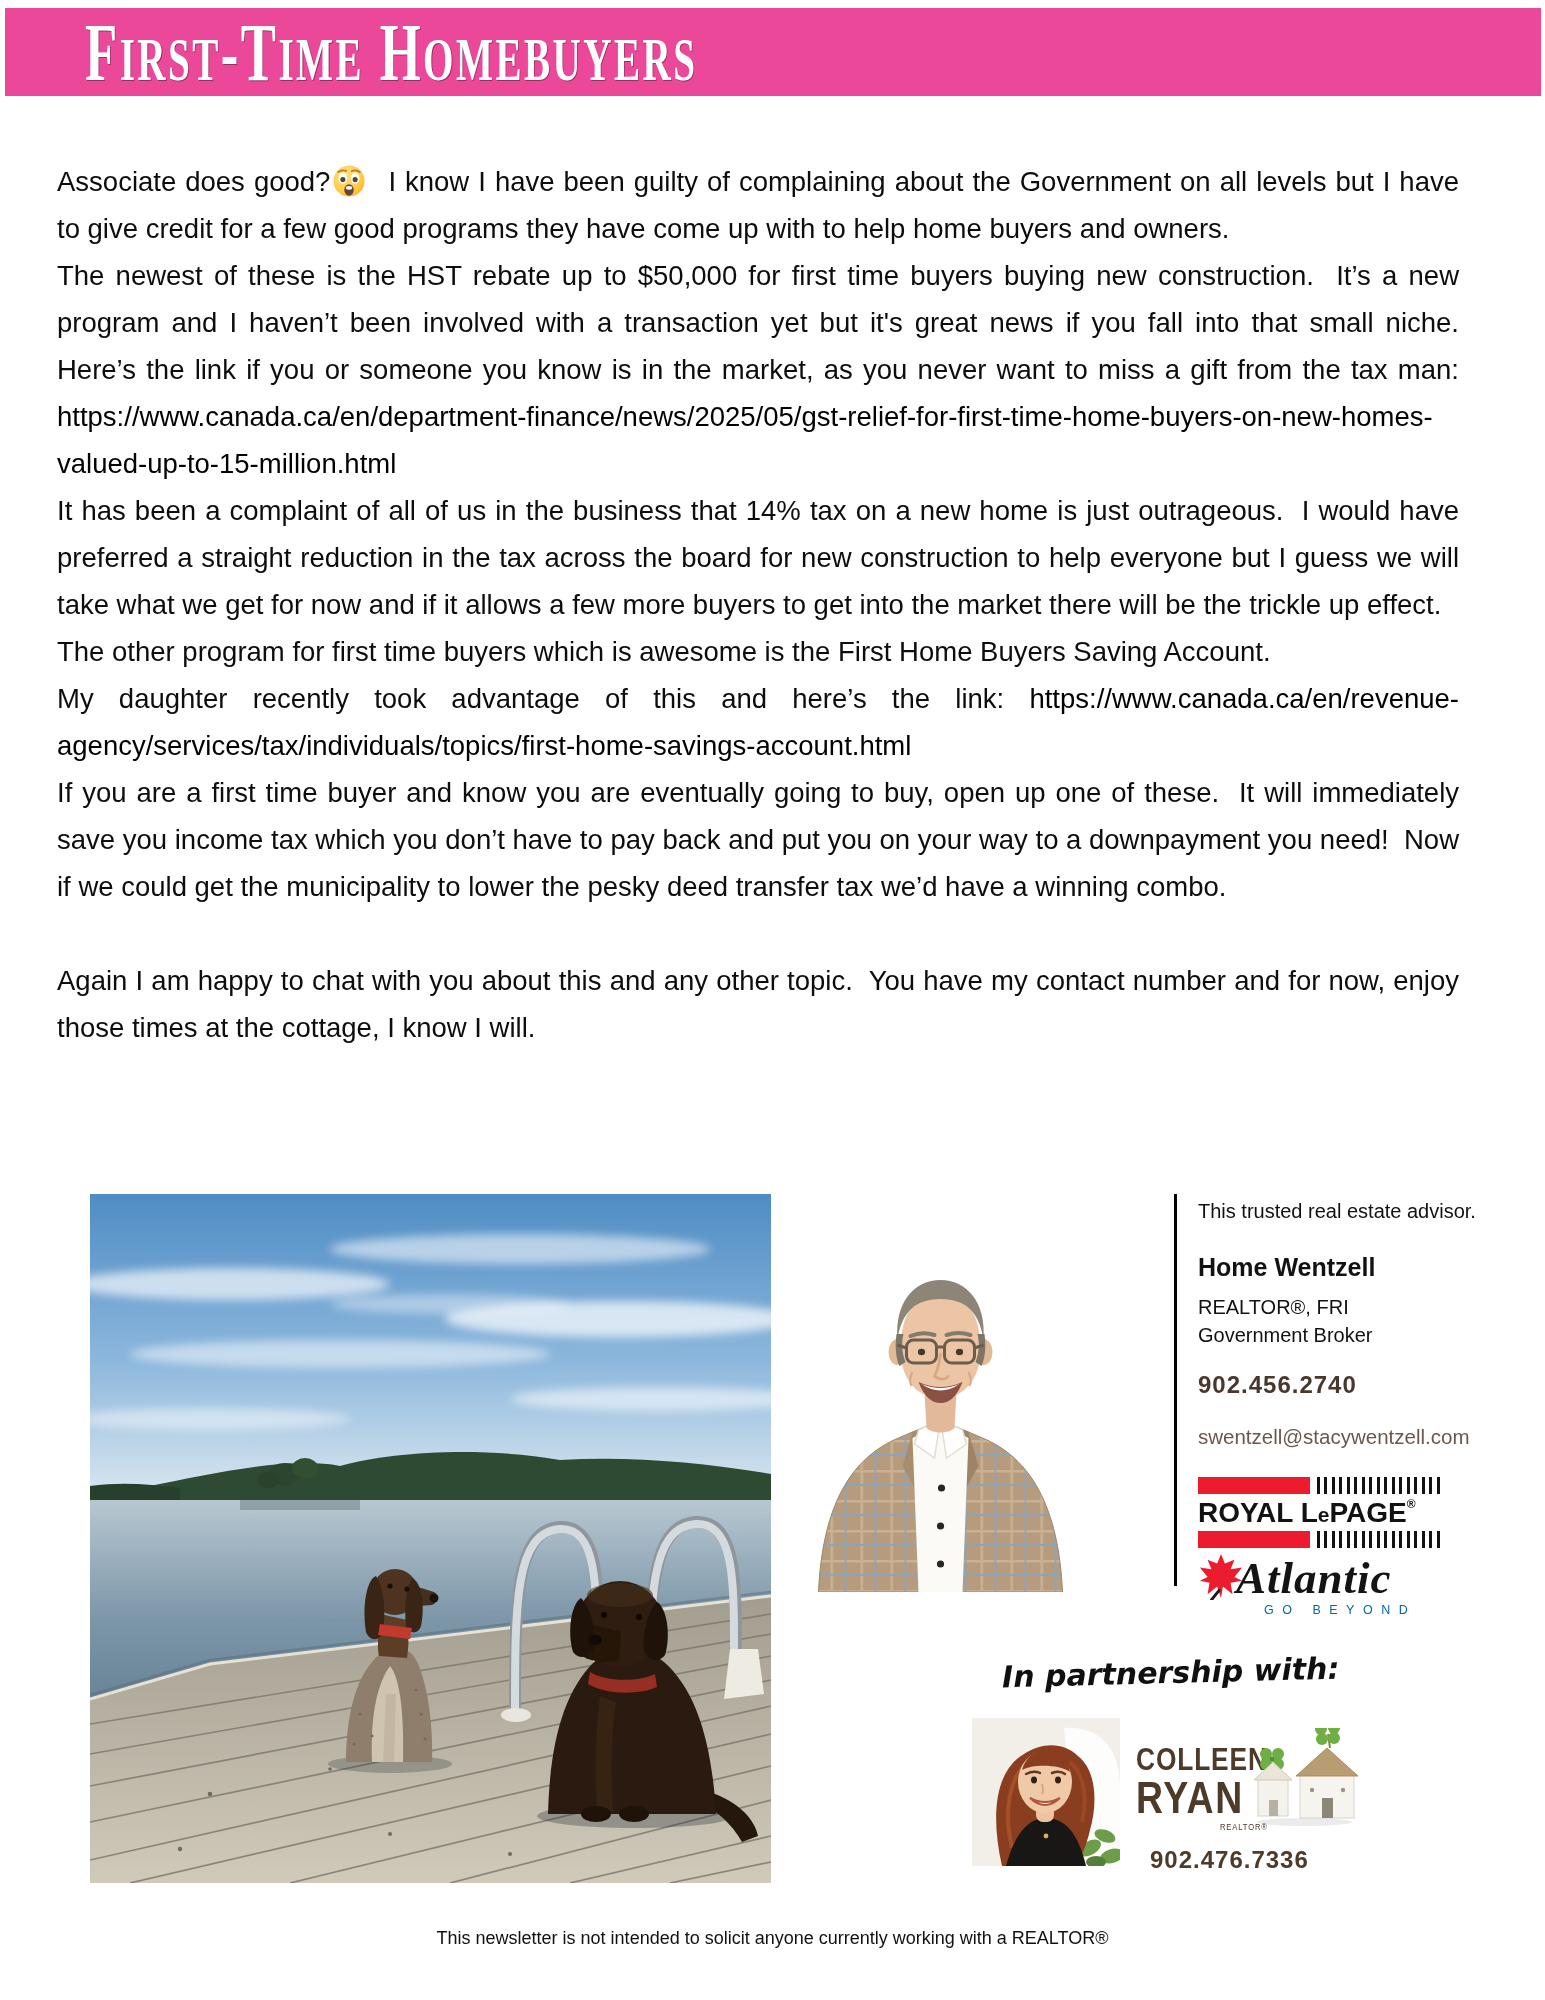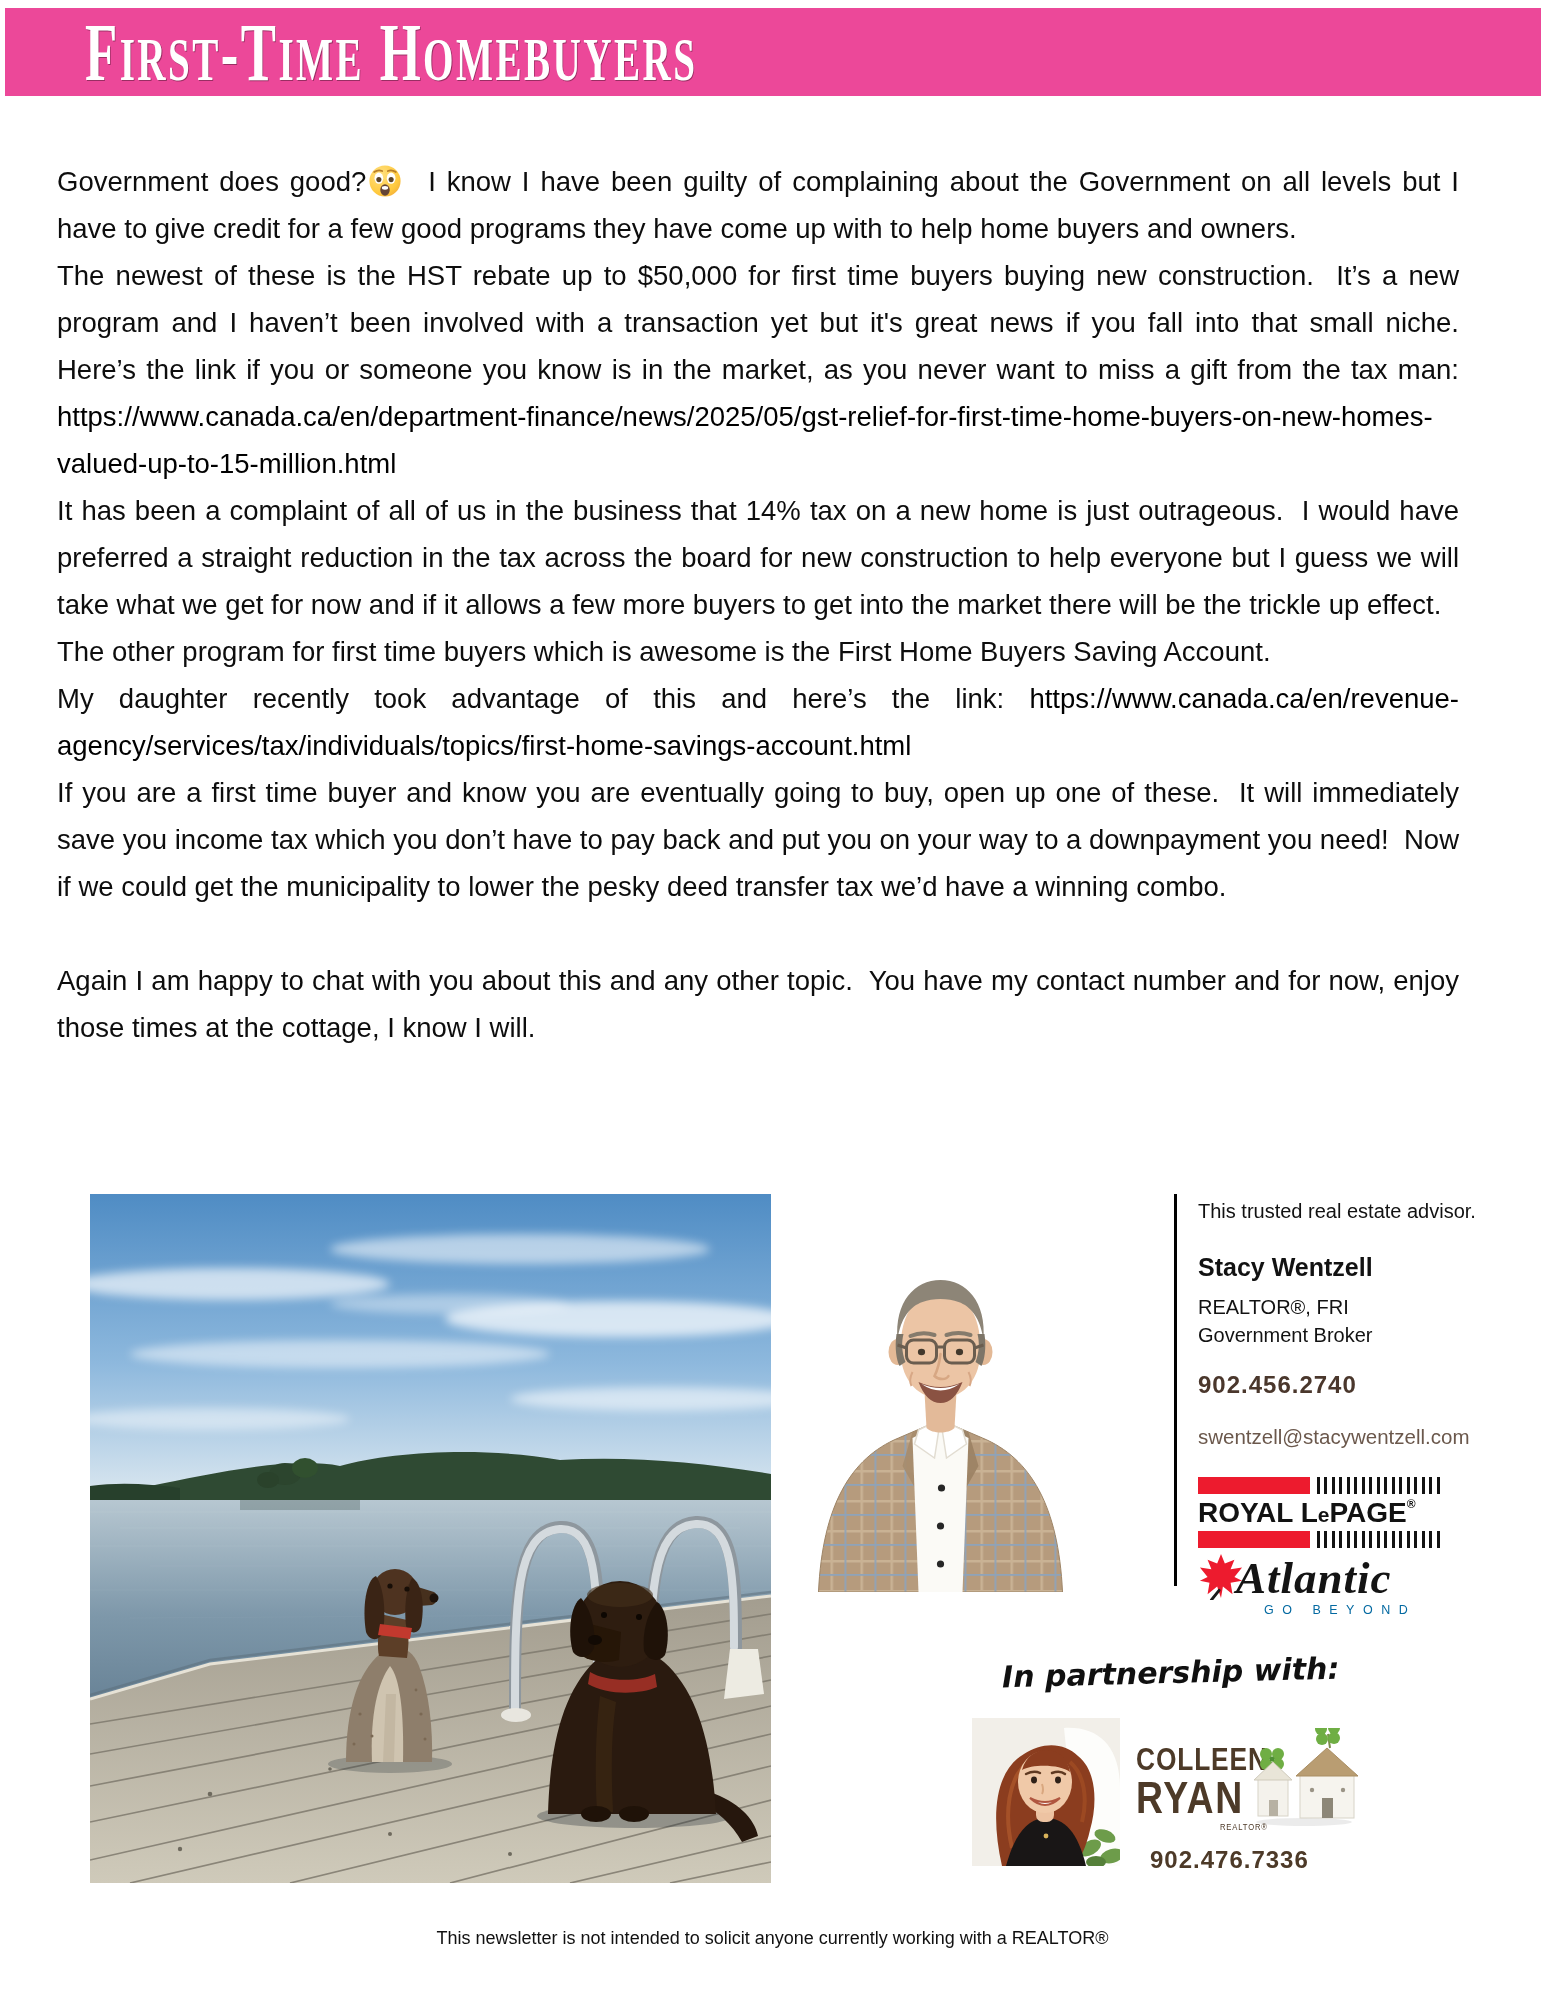--- a/index.html
+++ b/index.html
@@ -67,21 +67,21 @@
 </head>
 <body>
 
 <div class="page">
 
   <div class="banner">
     <h1 class="banner-title" style="margin:0;"><span class="bt-big">F</span><span class="bt-small">I</span><span class="bt-small">R</span><span class="bt-small">S</span><span class="bt-small">T</span><span class="bt-big">-</span><span class="bt-big">T</span><span class="bt-small">I</span><span class="bt-small">M</span><span class="bt-small">E</span><span class="bt-big"> </span><span class="bt-big">H</span><span class="bt-small">O</span><span class="bt-small">M</span><span class="bt-small">E</span><span class="bt-small">B</span><span class="bt-small">U</span><span class="bt-small">Y</span><span class="bt-small">E</span><span class="bt-small">R</span><span class="bt-small">S</span></h1>
   </div>
 
   <div class="article">
-      <p><span>Government does good?</span><svg class="emoji" viewBox="0 0 36 36">
+      <p><span>Associate does good?</span><svg class="emoji" viewBox="0 0 36 36">
     <defs>
       <radialGradient id="eg" cx="35%" cy="30%" r="85%">
         <stop offset="0%" stop-color="#ffe182"></stop>
               <stop offset="70%" stop-color="#ffc93d"></stop>
         <stop offset="100%" stop-color="#f0a83a"></stop>
       </radialGradient>
     </defs>
     <circle cx="18" cy="18" r="16.5" fill="url(#eg)"></circle>
     <path d="M6.5,8.5 Q11,5.5 15,7.5" stroke="#b97f28" stroke-width="1.8" fill="none" stroke-linecap="round"></path>
     <path d="M21,7.5 Q25,5.5 29.5,8.5" stroke="#b97f28" stroke-width="1.8" fill="none" stroke-linecap="round"></path>
@@ -275,21 +275,21 @@
         <path d="M121,184 Q140,192 159,184 Q140,197 121,184 Z" fill="#ffffff"></path>
         <path d="M112,172 q-4,8 -1,14" stroke="#d8a886" stroke-width="2" fill="none"></path>
         <path d="M168,172 q4,8 1,14" stroke="#d8a886" stroke-width="2" fill="none"></path>
       </svg>
     </div>
 
     <div class="vrule"></div>
 
     <div class="advisor">
       <div class="adv-tagline">This trusted real estate advisor.</div>
-      <div class="adv-name">Stacy Wentzell</div>
+      <div class="adv-name">Home Wentzell</div>
       <div class="adv-designation">REALTOR®, FRI</div>
       <div class="adv-role">Government Broker</div>
       <div class="adv-phone">902.456.2740</div>
       <div class="adv-email">swentzell@stacywentzell.com</div>
 
       <div class="lepage">
         <div class="lp-row">
           <div class="lp-red"></div>
           <div class="lp-stripes"></div>
         </div>

